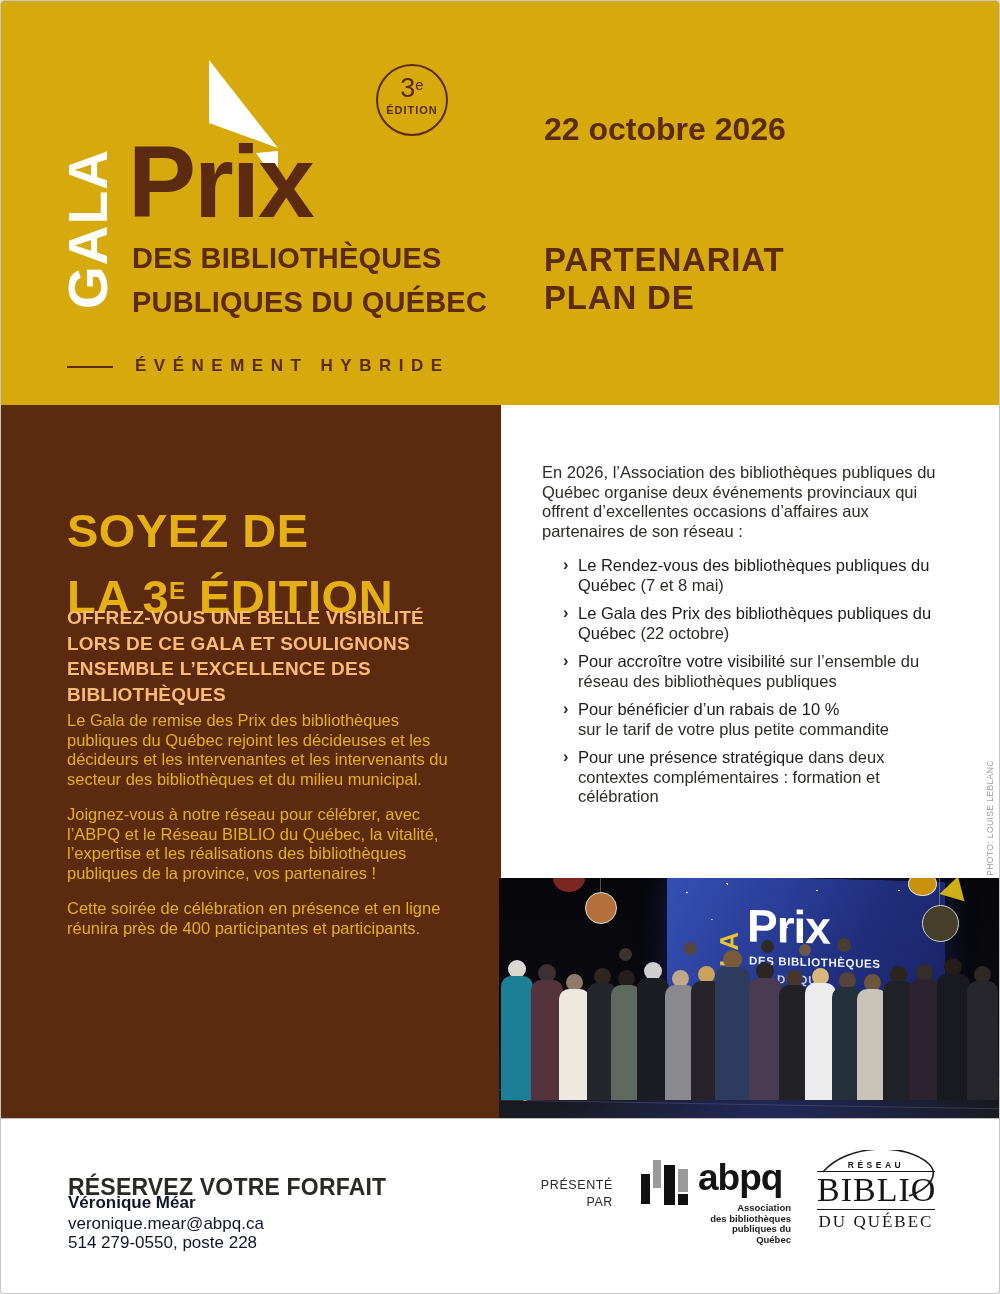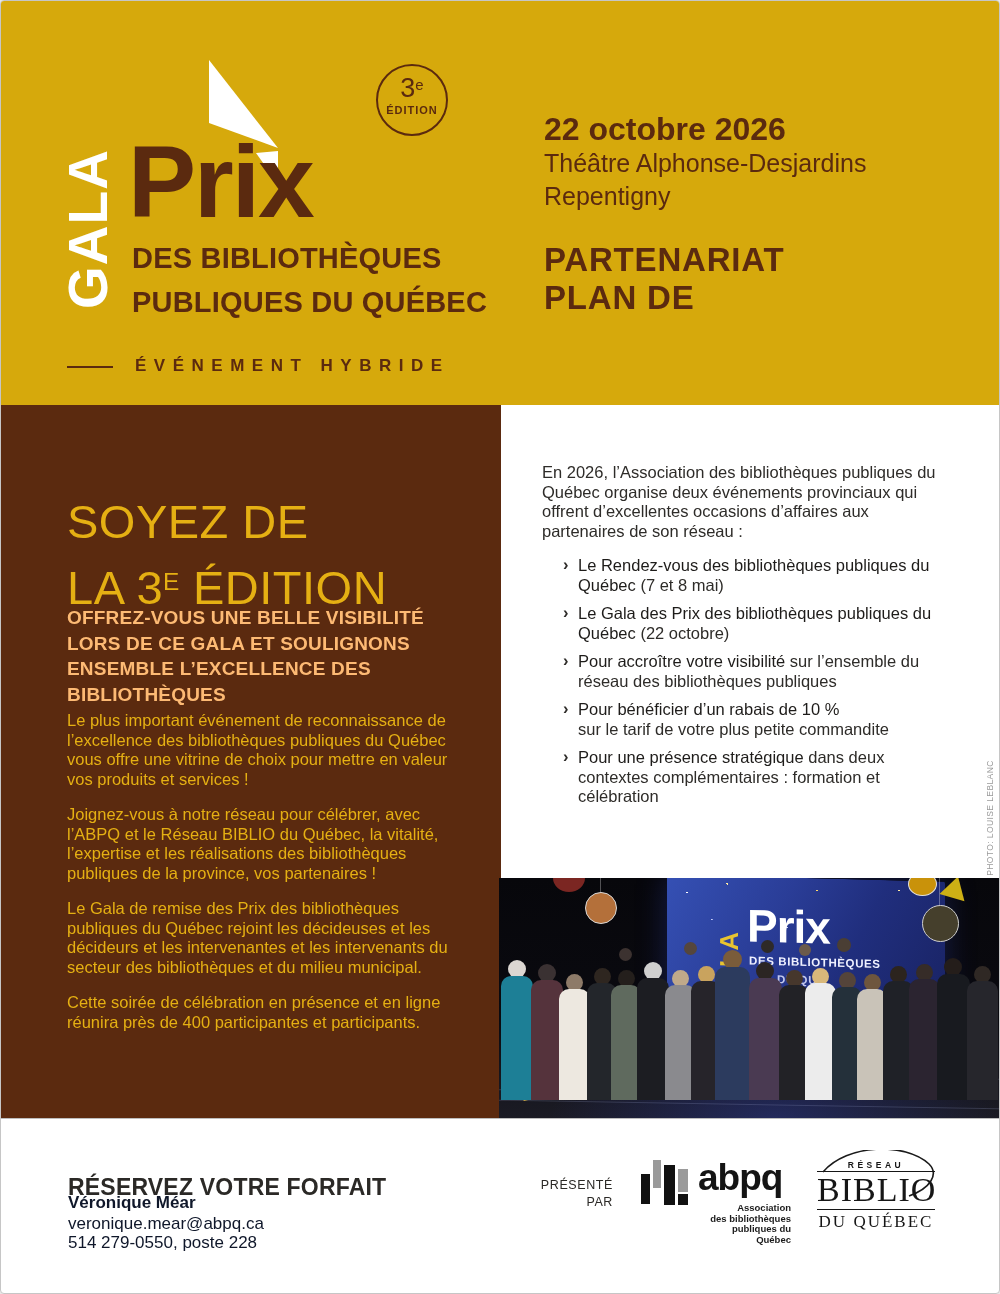--- a/index.html
+++ b/index.html
@@ -36,21 +36,21 @@
   .badge-label { display:block; margin-top:2px; font-size:11px; font-weight:600; letter-spacing:1px; }
   .hdr-date { position:absolute; left:543px; top:110px; font-size:32px; font-weight:700; color:#5B2A0F; }
   .hdr-venue { position:absolute; left:543px; top:146px; font-size:25px; font-weight:400; color:#5B2A0F; line-height:1.3; }
   .doc-title { position:absolute; left:543px; top:240px; font-size:33px; font-weight:800; color:#5B2A0F; line-height:1.16; letter-spacing:0.8px; }
   .hybrid-row { position:absolute; left:66px; top:355px; height:22px; }
   .hybrid-rule { position:absolute; left:0; top:10px; width:46px; height:2px; background:#5B2A0F; }
   .hybrid-text { position:absolute; left:68px; top:0; font-size:17px; font-weight:700; letter-spacing:7.5px; color:#5B2A0F; white-space:nowrap; }
 
   
   .left-panel { position:absolute; left:0; top:404px; width:500px; height:713px; background:#5B2A0F; }
-  .soyez-title { position:absolute; left:66px; top:56px; font-size:47px; font-weight:400; color:#E5B013; line-height:60px; letter-spacing:0.5px; }
+  .soyez-title { position:absolute; left:66px; top:65px; font-size:47px; font-weight:700; color:#E5B013; line-height:60px; letter-spacing:0.5px; }
   .soyez-title sup { font-size:0.52em; vertical-align:14px; letter-spacing:0; }
   .soyez-sub { position:absolute; left:66px; top:200px; width:400px; font-size:19px; font-weight:600; color:#fdba74; line-height:25.5px; letter-spacing:0.2px; }
   .soyez-paras { position:absolute; left:66px; top:306px; width:394px; font-size:16.5px; color:#E5B013; line-height:19.5px; }
   .soyez-paras p { margin:0 0 16px 0; }
 
   
   .right-panel { position:absolute; left:541px; top:462px; width:400px; color:#2E2C29; font-size:16.5px; line-height:19.5px; }
   .intro { margin:0 0 15px 0; }
   .blist { list-style:none; margin:0; padding:0; }
   .blist li { position:relative; padding-left:36px; margin:0 0 9px 0; }
@@ -152,46 +152,41 @@
       <div>DES BIBLIOTHÈQUES</div>
       <div>PUBLIQUES DU QUÉBEC</div>
     </div>
 
     <div class="badge">
       <span class="badge-num"><span>3</span><sup>e</sup></span>
       <span class="badge-label">ÉDITION</span>
     </div>
 
     <div class="hdr-date">22 octobre 2026</div>
-    <div class="hdr-venue">
-      <div>Théâtre Alphonse-Desjardins</div>
-      <div>Repentigny</div>
-    </div>
 
     <div class="doc-title">
       <div>PARTENARIAT</div>
       <div>PLAN DE</div>
     </div>
 
     <div class="hybrid-row">
       <span class="hybrid-rule"></span>
       <span class="hybrid-text">ÉVÉNEMENT HYBRIDE</span>
     </div>
   </header>
 
   <aside class="left-panel">
     <h1 class="soyez-title">
       <span>SOYEZ DE</span><br>
       <span>LA 3</span><sup>E</sup><span> ÉDITION</span>
     </h1>
     <div class="soyez-sub">OFFREZ-VOUS UNE BELLE VISIBILITÉ LORS DE CE GALA ET SOULIGNONS ENSEMBLE L’EXCELLENCE DES BIBLIOTHÈQUES</div>
     <div class="soyez-paras">
-      <p>Le plus important événement de reconnaissance de l’excellence des bibliothèques publiques du Québec vous offre une vitrine de choix pour mettre en valeur vos produits et services !</p>
+      <p>Le Gala de remise des Prix des bibliothèques publiques du Québec rejoint les décideuses et les décideurs et les intervenantes et les intervenants du secteur des bibliothèques et du milieu municipal.</p>
       <p>Joignez-vous à notre réseau pour célébrer, avec l’ABPQ et le Réseau BIBLIO du Québec, la vitalité, l’expertise et les réalisations des bibliothèques publiques de la province, vos partenaires !</p>
-      <p>Le Gala de remise des Prix des bibliothèques publiques du Québec rejoint les décideuses et les décideurs et les intervenantes et les intervenants du secteur des bibliothèques et du milieu municipal.</p>
       <p>Cette soirée de célébration en présence et en ligne réunira près de 400 participantes et participants.</p>
     </div>
   </aside>
 
   <section class="right-panel">
     <p class="intro">En 2026, l’Association des bibliothèques publiques du Québec organise deux événements provinciaux qui offrent d’excellentes occasions d’affaires aux partenaires de son réseau :</p>
 
     <ul class="blist">
       <li>
         <span class="marker">›</span>

